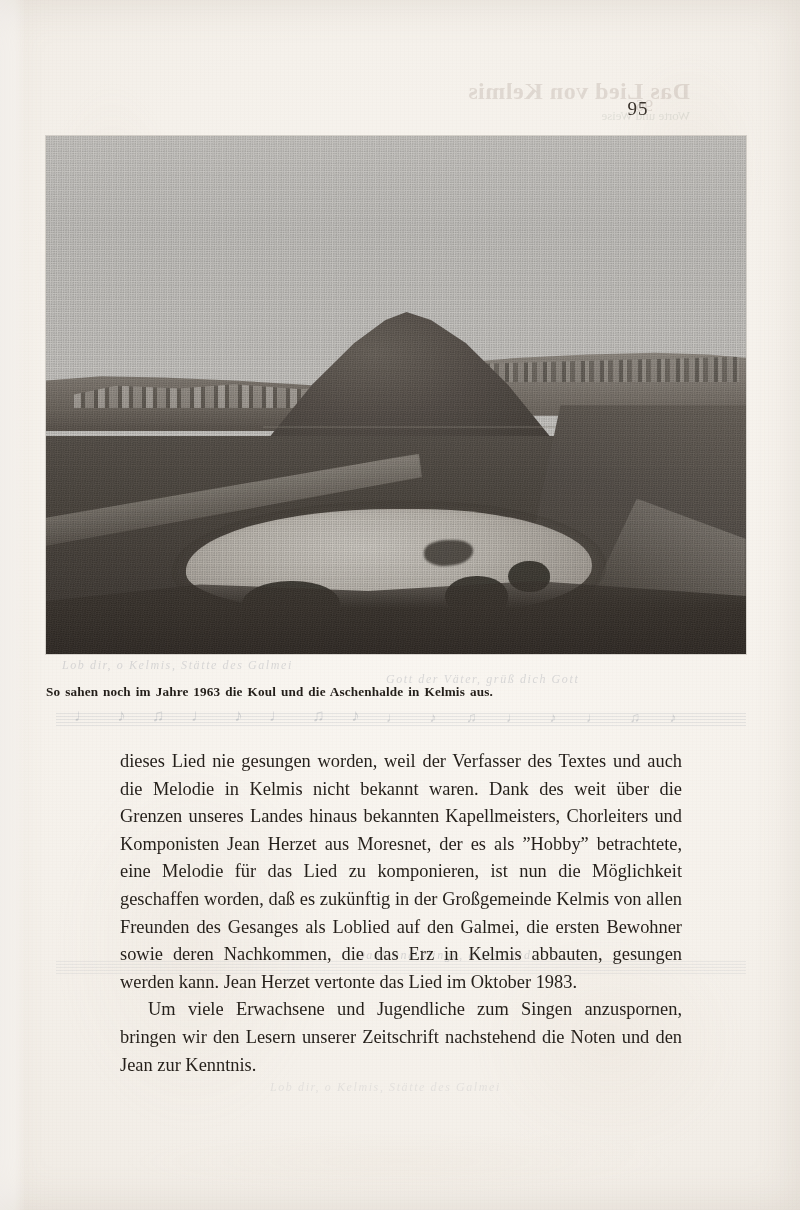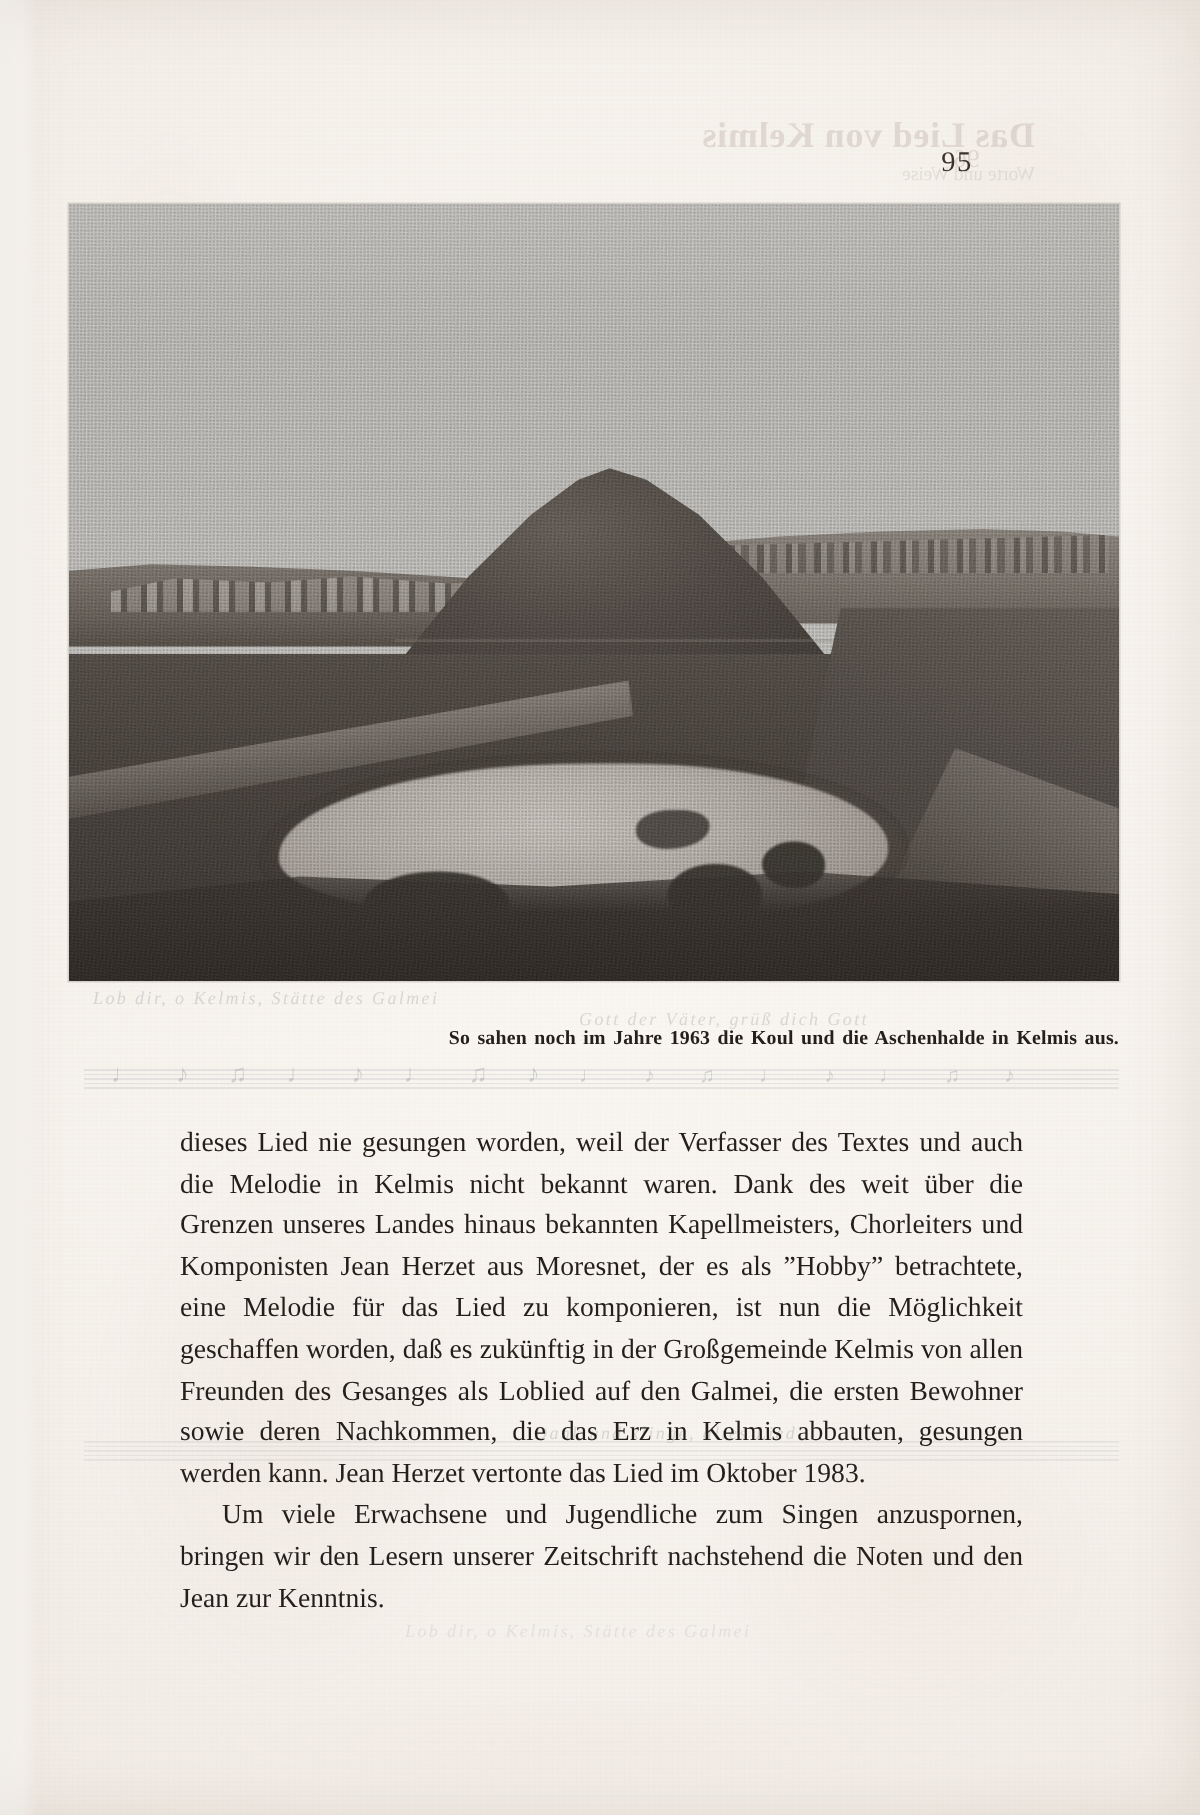--- a/index.html
+++ b/index.html
@@ -317,21 +317,21 @@
     pointer-events: none;
     background: linear-gradient(180deg, rgba(250,247,242,.10) 0%, rgba(0,0,0,0) 18%, rgba(0,0,0,0) 82%, rgba(30,26,22,.06) 100%);
   }
 
   
   .caption {
     position: absolute;
     left: 46px;
     top: 684px;
     width: 700px;
-    text-align: right;
+    text-align: left;
     font-family: "Liberation Serif", serif;
     font-weight: bold;
     font-size: 13.2px;
     color: #241f1a;
     letter-spacing: .15px;
     word-spacing: 1.5px;
   }
 
   
   .body-text {

